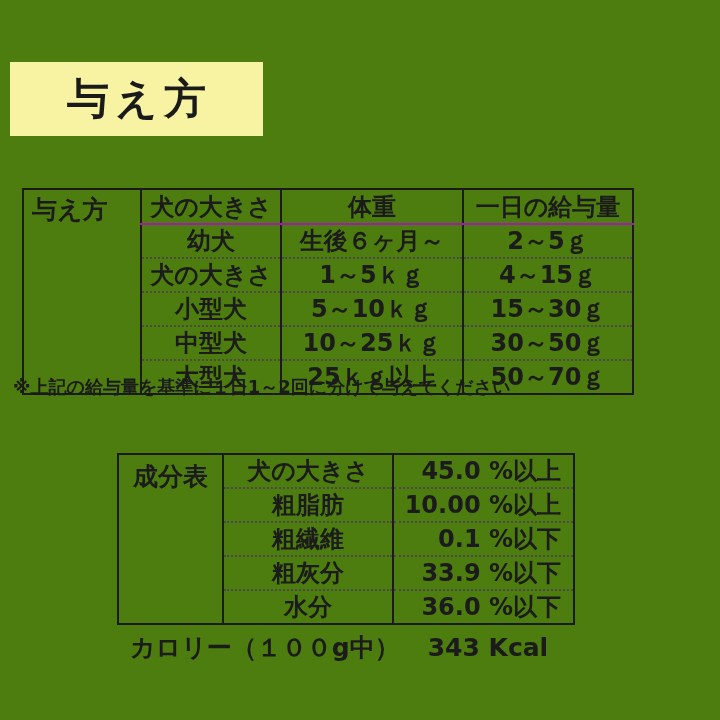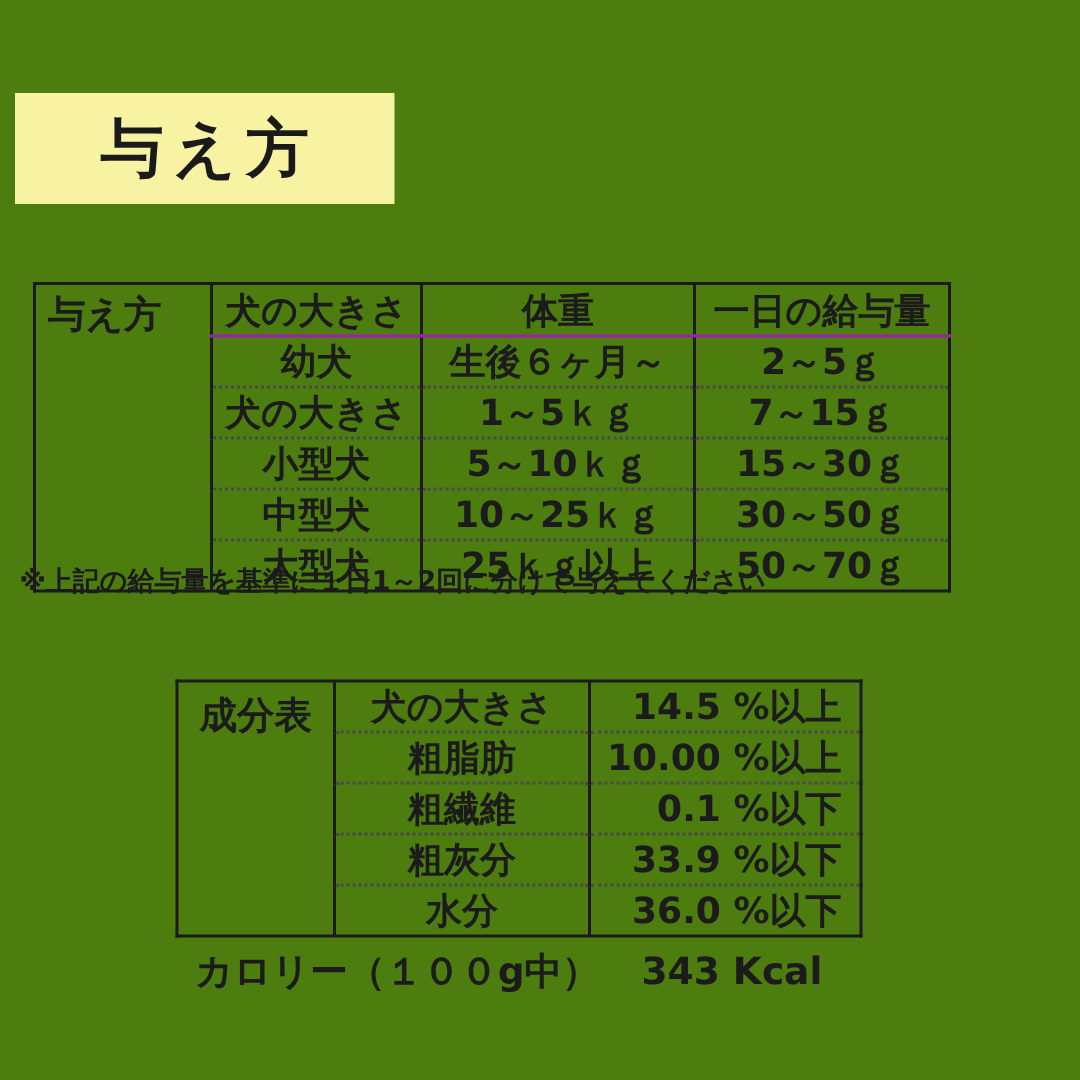--- a/index.html
+++ b/index.html
@@ -140,21 +140,21 @@
       <th>一日の給与量</th>
     </tr>
     <tr class="data-row">
       <td>幼犬</td>
       <td>生後６ヶ月～</td>
       <td>2～5ｇ</td>
     </tr>
     <tr class="data-row">
       <td>犬の大きさ</td>
       <td>1～5ｋｇ</td>
-      <td>7～15ｇ</td>
+      <td>4～15ｇ</td>
     </tr>
     <tr class="data-row">
       <td>小型犬</td>
       <td>5～10ｋｇ</td>
       <td>15～30ｇ</td>
     </tr>
     <tr class="data-row">
       <td>中型犬</td>
       <td>10～25ｋｇ</td>
       <td>30～50ｇ</td>
@@ -172,21 +172,21 @@
   <table class="nutri-table">
     <colgroup>
       <col style="width:105px">
         <col style="width:170px">
         <col style="width:181px">
     </colgroup>
     <tbody>
         <tr class="n-row">
       <td class="rowhead" rowspan="5">成分表</td>
       <td class="n-name">犬の大きさ</td>
-      <td class="n-value">14.5 %以上</td>
+      <td class="n-value">45.0 %以上</td>
     </tr>
     <tr class="n-row">
       <td class="n-name">粗脂肪</td>
       <td class="n-value">10.00 %以上</td>
     </tr>
     <tr class="n-row">
       <td class="n-name">粗繊維</td>
       <td class="n-value">0.1 %以下</td>
     </tr>
     <tr class="n-row">

